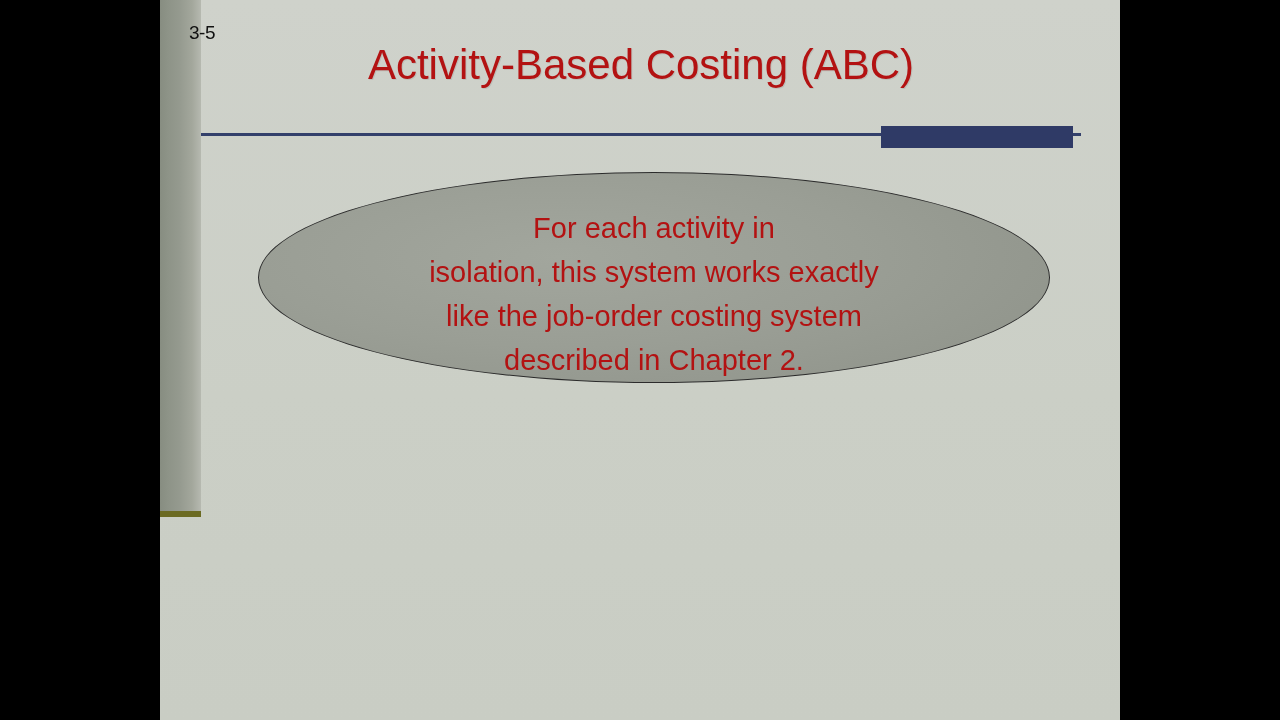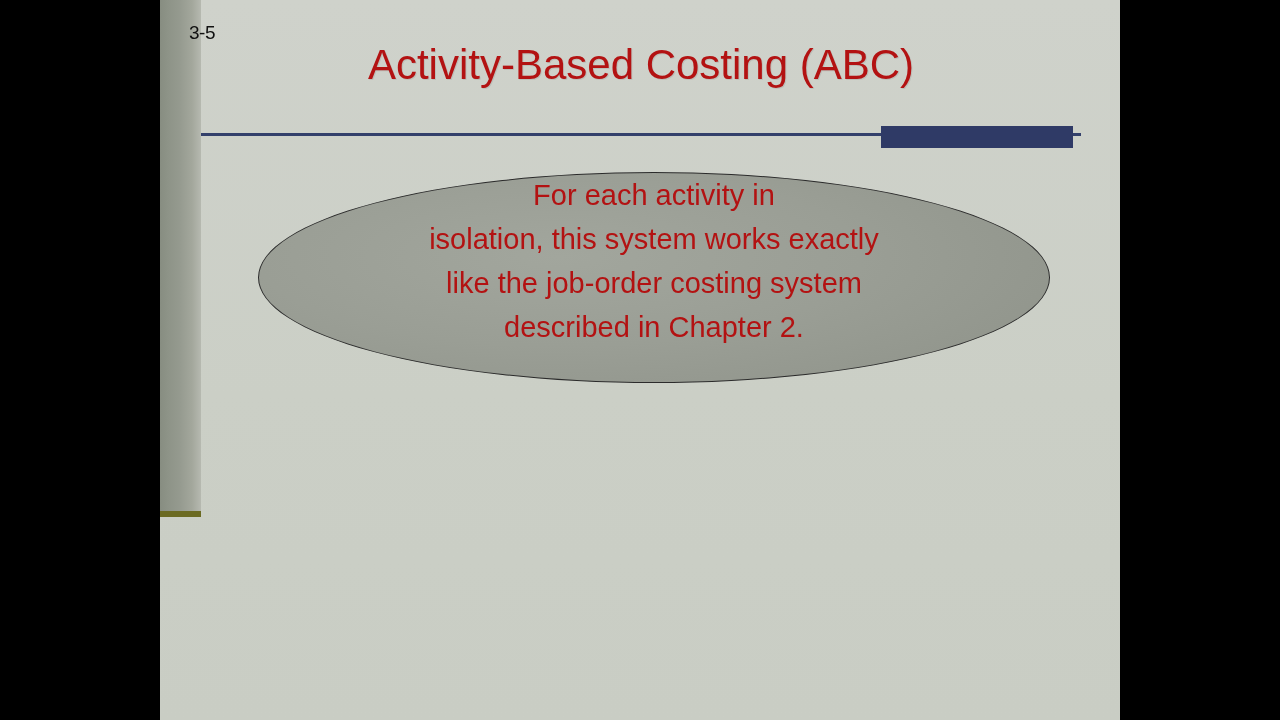--- a/index.html
+++ b/index.html
@@ -112,21 +112,21 @@
     height: 211px;
     border-radius: 50%;
     border: 1.5px solid #2b2b2b;
     box-sizing: border-box;
     background: radial-gradient(ellipse 85% 95% at 38% 40%,
         #a2a69d 0%,
         #9a9e95 45%,
         #92968d 78%,
         #8c9089 100%);
     display: flex;
-    align-items: flex-start;
+    align-items: flex-end;
     justify-content: center;
   }
   #callout-text {
     text-align: center;
     font-size: 29px;
     color: #b31212;
     line-height: 1.52;
     padding: 0 40px;
     white-space: pre-line;
   }

